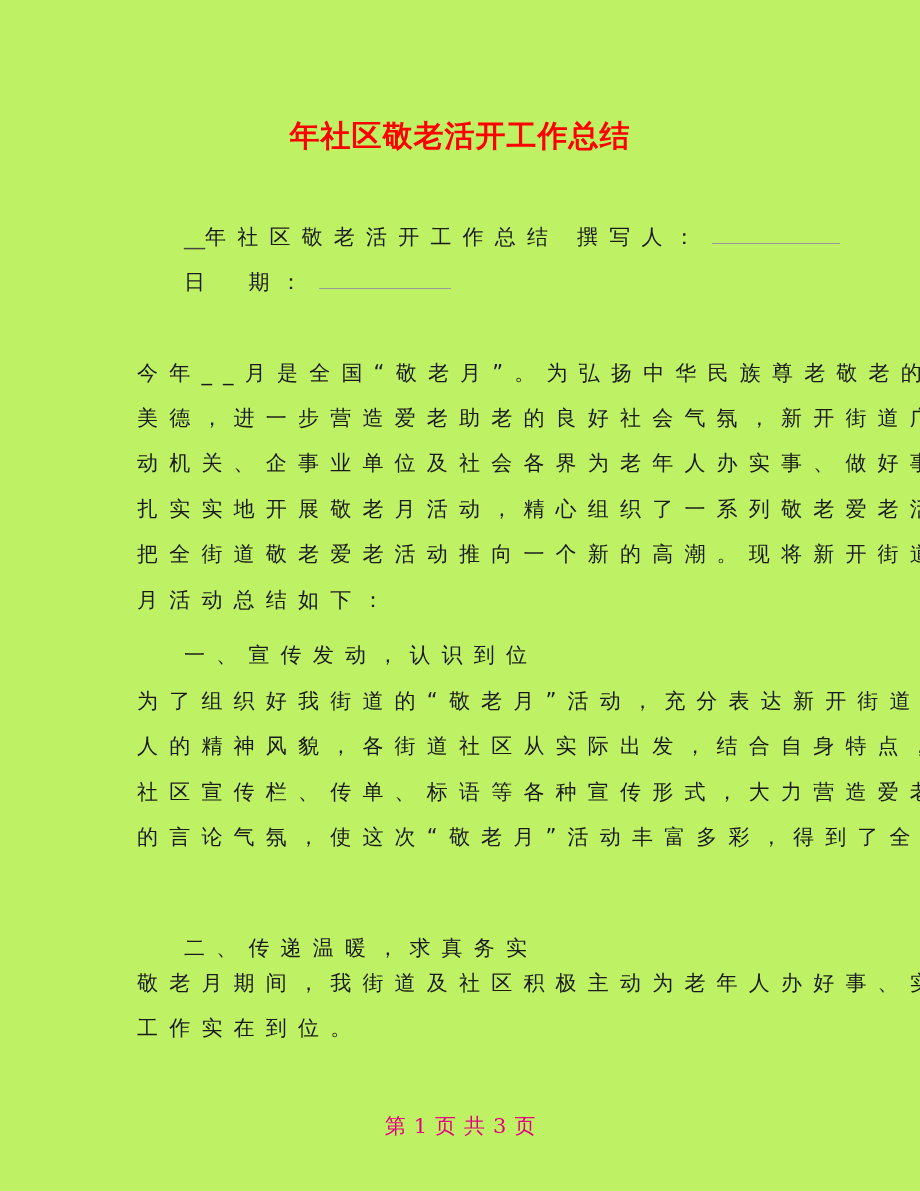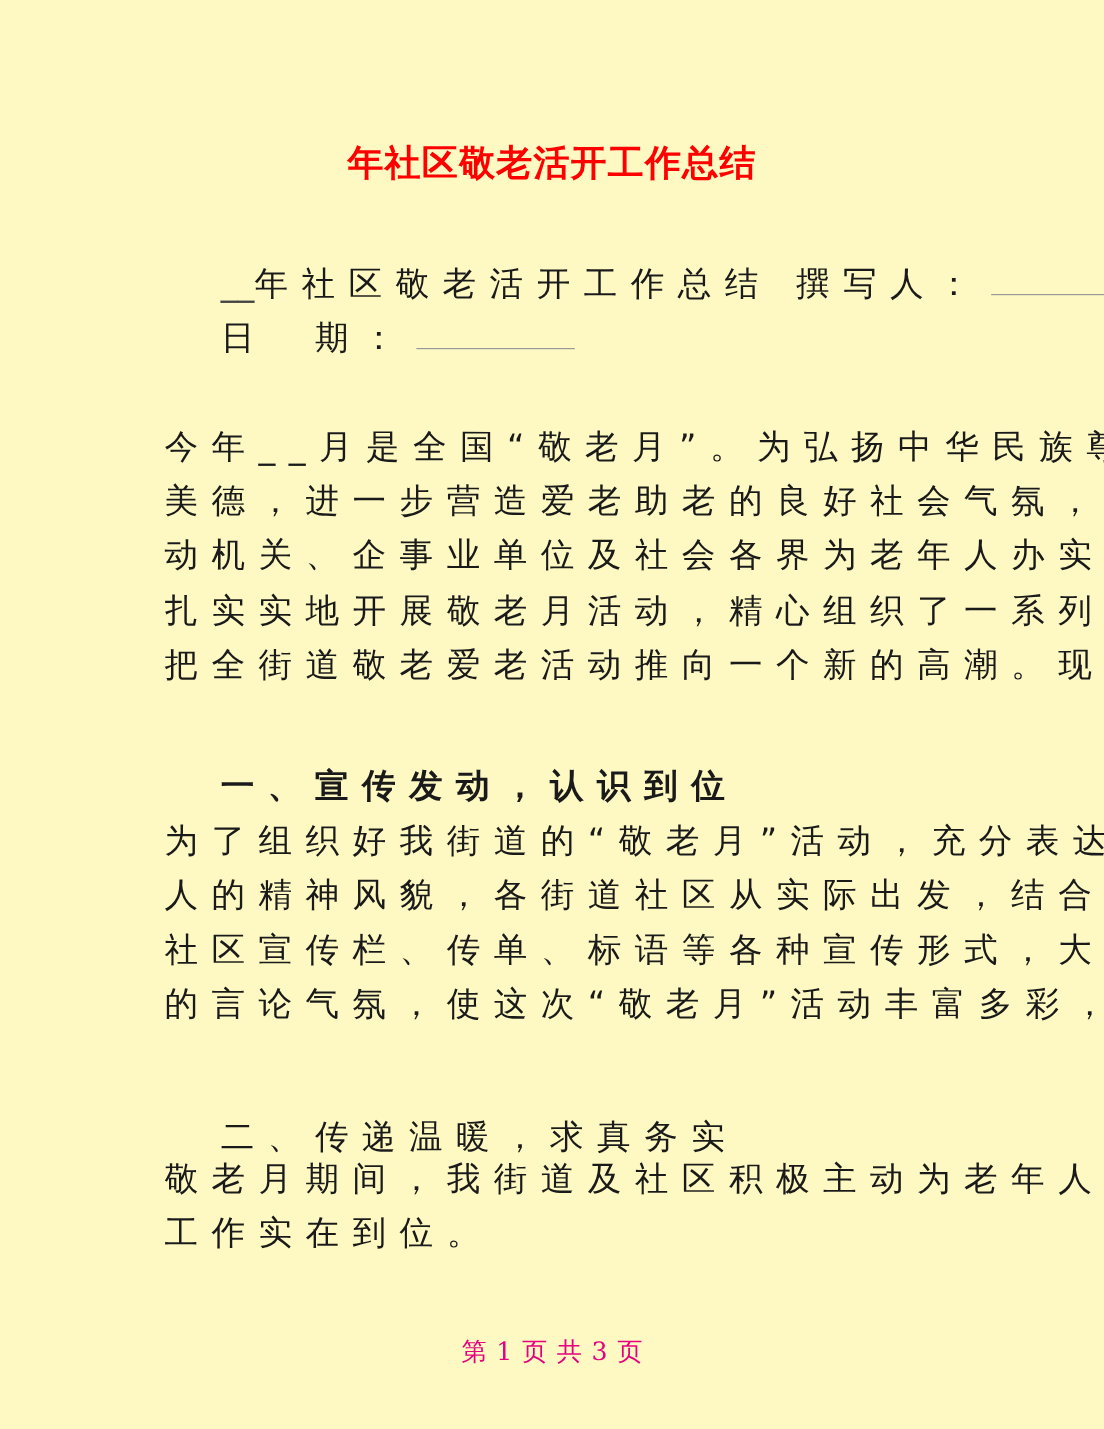--- a/index.html
+++ b/index.html
@@ -1,22 +1,22 @@
 <!DOCTYPE html>
 <html><head>
 <meta charset="utf-8">
 <style>
   html, body { margin: 0; padding: 0; background: #ffffff; }
   body { width: 920px; height: 1191px; position: relative; overflow: hidden;
          font-family: "DejaVu Sans", "Liberation Sans", sans-serif; color: #111; }
-  .page { position: absolute; left: 0; top: 0; width: 920px; height: 1191px; background: #fef9c3; }
+  .page { position: absolute; left: 0; top: 0; width: 920px; height: 1191px; background: #bef264; }
   .title { position: absolute; left: 0; width: 920px; top: 116px; text-align: center;
            color: #ff0000; font-weight: bold; font-size: 30px; letter-spacing: 1px;
            font-family: "DejaVu Sans", sans-serif; }
-  .line { position: absolute; left: 137px; width: 660px; font-size: 28px; letter-spacing: 11.2px;
+  .line { position: absolute; left: 137px; width: 660px; font-size: 21px; letter-spacing: 11.2px;
           white-space: nowrap; line-height: 30px; color: #1a1a1a; }
   .indent { left: 184px; }
   .blank-long { display: inline-block; width: 128px; border-bottom: 1.5px solid #999; height: 18px; margin-left: 6px; }
   .footer { position: absolute; left: 0; width: 920px; top: 1112px; text-align: center;
             color: #e4007f; font-size: 21px; font-family: "DejaVu Serif", serif; word-spacing: 4px; }
   .footer span { margin: 0 4px; }
 </style>
 </head>
 <body>
 
@@ -31,22 +31,23 @@
   <div class="line indent" style="top:267px;">
     <span>日　期：</span><span class="blank-long" style="width:132px;"></span>
   </div>
 
 
   <div class="line" style="top:358px;">今年__月是全国“敬老月”。为弘扬中华民族尊老敬老的传统</div>
   <div class="line" style="top:403px;">美德，进一步营造爱老助老的良好社会气氛，新开街道广泛发</div>
   <div class="line" style="top:448px;">动机关、企事业单位及社会各界为老年人办实事、做好事，扎</div>
   <div class="line" style="top:494px;">扎实实地开展敬老月活动，精心组织了一系列敬老爱老活动，</div>
   <div class="line" style="top:539px;">把全街道敬老爱老活动推向一个新的高潮。现将新开街道敬老</div>
+  <div class="line" style="top:585px;">月活动总结如下：</div>
 
-  <div class="line indent" style="top:640px;font-weight:bold;">一、宣传发动，认识到位</div>
+  <div class="line indent" style="top:640px;">一、宣传发动，认识到位</div>
 
   <div class="line" style="top:686px;">为了组织好我街道的“敬老月”活动，充分表达新开街道老年</div>
   <div class="line" style="top:731px;">人的精神风貌，各街道社区从实际出发，结合自身特点，利用</div>
   <div class="line" style="top:777px;">社区宣传栏、传单、标语等各种宣传形式，大力营造爱老敬老</div>
   <div class="line" style="top:822px;">的言论气氛，使这次“敬老月”活动丰富多彩，得到了全街道</div>
 
   <div class="line indent" style="top:922px;margin-top:11px;">二、传递温暖，求真务实</div>
 
   <div class="line" style="top:968px;">敬老月期间，我街道及社区积极主动为老年人办好事、实事，</div>
   <div class="line" style="top:1013px;">工作实在到位。</div>

